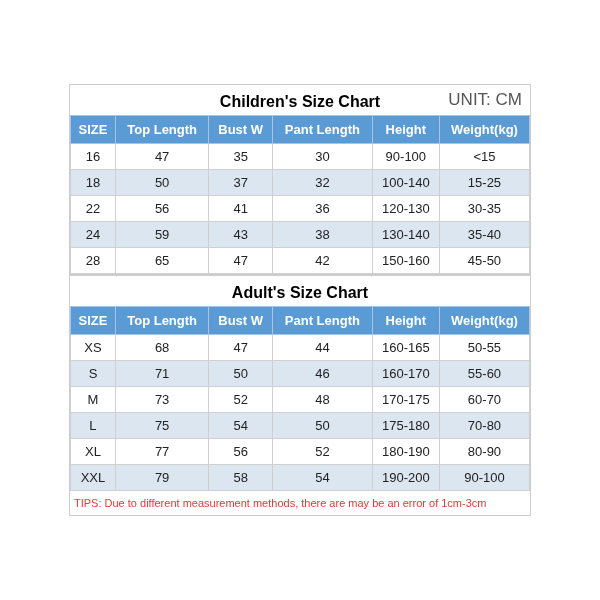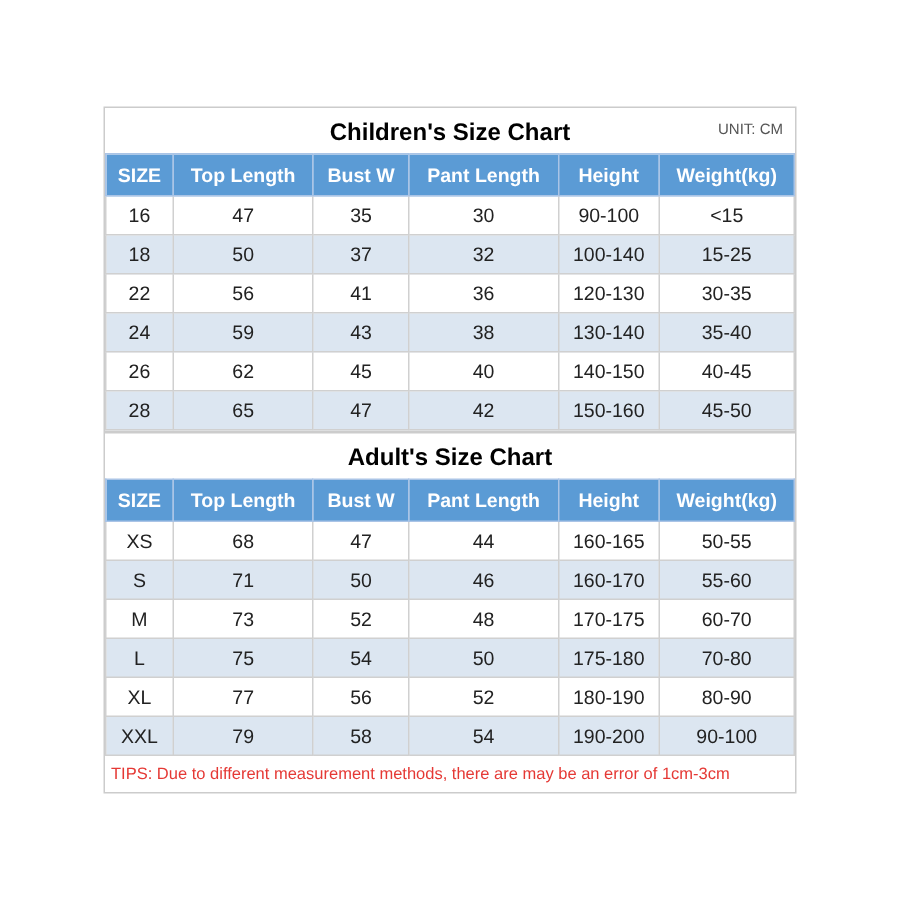--- a/index.html
+++ b/index.html
@@ -24,21 +24,21 @@
       font-weight: bold;
       padding: 8px 4px 4px 4px;
       background: #fff;
       position: relative;
     }
     .unit-label {
       position: absolute;
       right: 8px;
       top: 50%;
       transform: translateY(-50%);
-      font-size: 10px;
+      font-size: 17px;
       font-weight: normal;
       color: #555;
     }
     table {
       width: 100%;
       border-collapse: collapse;
     }
     th {
       background-color: #5b9bd5;
       color: #fff;
@@ -125,28 +125,20 @@
         </tr>
         <tr>
           <td>24</td>
           <td>59</td>
           <td>43</td>
           <td>38</td>
           <td>130-140</td>
           <td>35-40</td>
         </tr>
         <tr>
-          <td>26</td>
-          <td>62</td>
-          <td>45</td>
-          <td>40</td>
-          <td>140-150</td>
-          <td>40-45</td>
-        </tr>
-        <tr>
           <td>28</td>
           <td>65</td>
           <td>47</td>
           <td>42</td>
           <td>150-160</td>
           <td>45-50</td>
         </tr>
       </tbody>
   </table>
 

